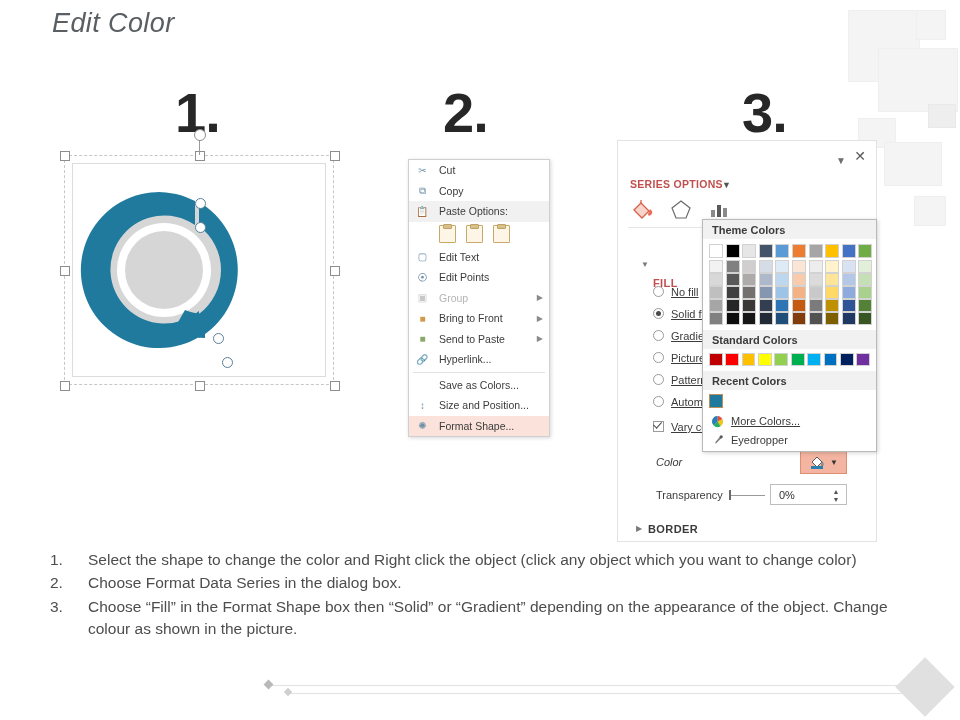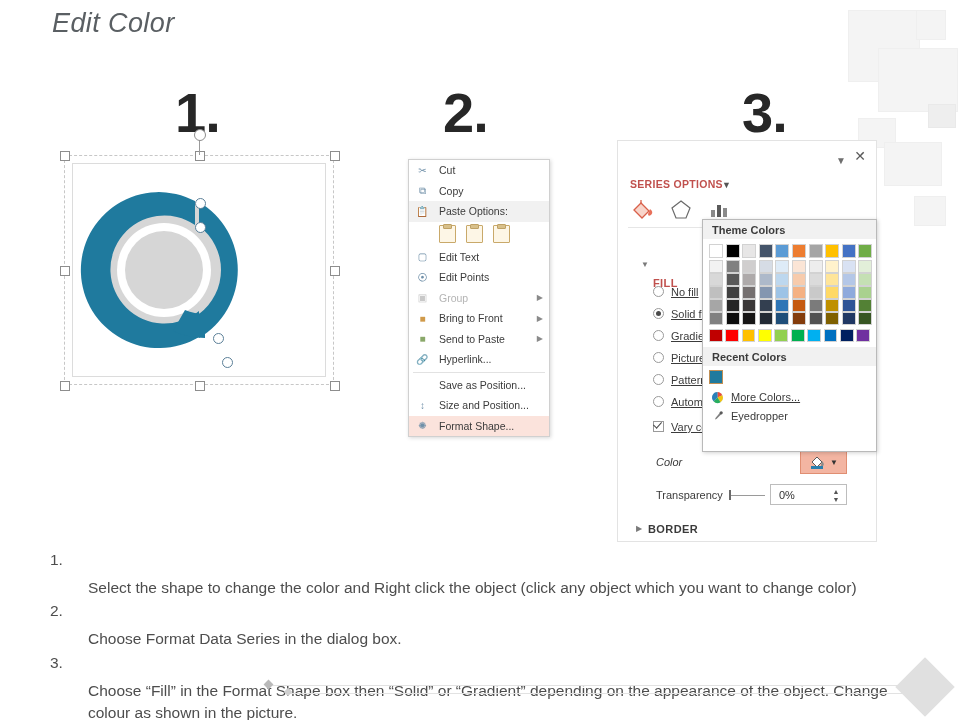--- a/index.html
+++ b/index.html
@@ -150,21 +150,21 @@
   .cdrop-item{
     height:19px;display:flex;align-items:center;padding-left:28px;font-size:11px;color:#3b3b3b;
     position:relative;white-space:nowrap;
   }
   .cdrop-item .mini{position:absolute;left:8px;top:50%;margin-top:-6px;width:13px;height:13px;}
 
   
   .instr{position:absolute;left:50px;top:549px;width:840px;}
   .instr-li{display:flex;font-size:15.5px;color:#4d4d4d;line-height:1.45;margin-bottom:1px;}
   .instr-no{width:38px;flex:0 0 38px;}
-  .instr-tx{flex:1;margin-top:28px;}
+  .instr-tx{flex:1;}
 
   
   .bd-line{position:absolute;background:#e2e2e2;height:1px;}
   .bd-dia{position:absolute;background:#dcdcdc;transform:rotate(45deg);}
   .bd-bigdia{
     position:absolute;left:904px;top:666px;width:42px;height:42px;background:#e0e0e0;
     transform:rotate(45deg);
   }
 </style>
 </head>
@@ -268,21 +268,21 @@
     </div>
 
     <div class="ctx-row">
       <span class="ctx-ico">🔗</span>
       <span>Hyperlink...</span>
     </div>
 
     <div class="ctx-sep"></div>
 
     <div class="ctx-row">
-      <span>Save as Position...</span>
+      <span>Save as Colors...</span>
     </div>
 
 
     <div class="ctx-row">
       <span class="ctx-ico">↕</span>
       <span>Size and Position...</span>
     </div>
 
     <div class="ctx-row hl">
       <span class="ctx-ico">✺</span>
@@ -448,20 +448,21 @@
       <div class="swatch-col">
           <span class="sw top" style="background:#70ad47;"></span>
           <span class="sw" style="background:#e2efd9;"></span>
           <span class="sw" style="background:#c5e0b4;"></span>
           <span class="sw" style="background:#a9d18e;"></span>
           <span class="sw" style="background:#538135;"></span>
           <span class="sw" style="background:#375623;"></span>
         </div>
     </div>
 
+    <div class="cdrop-hdr" style="margin-top:5px;">Standard Colors</div>
     <div class="std-row">
       <span class="sw" style="background:#c00000;"></span>
       <span class="sw" style="background:#ff0000;"></span>
       <span class="sw" style="background:#ffc000;"></span>
       <span class="sw" style="background:#ffff00;"></span>
       <span class="sw" style="background:#92d050;"></span>
       <span class="sw" style="background:#00b050;"></span>
       <span class="sw" style="background:#00b0f0;"></span>
       <span class="sw" style="background:#0070c0;"></span>
       <span class="sw" style="background:#002060;"></span>

